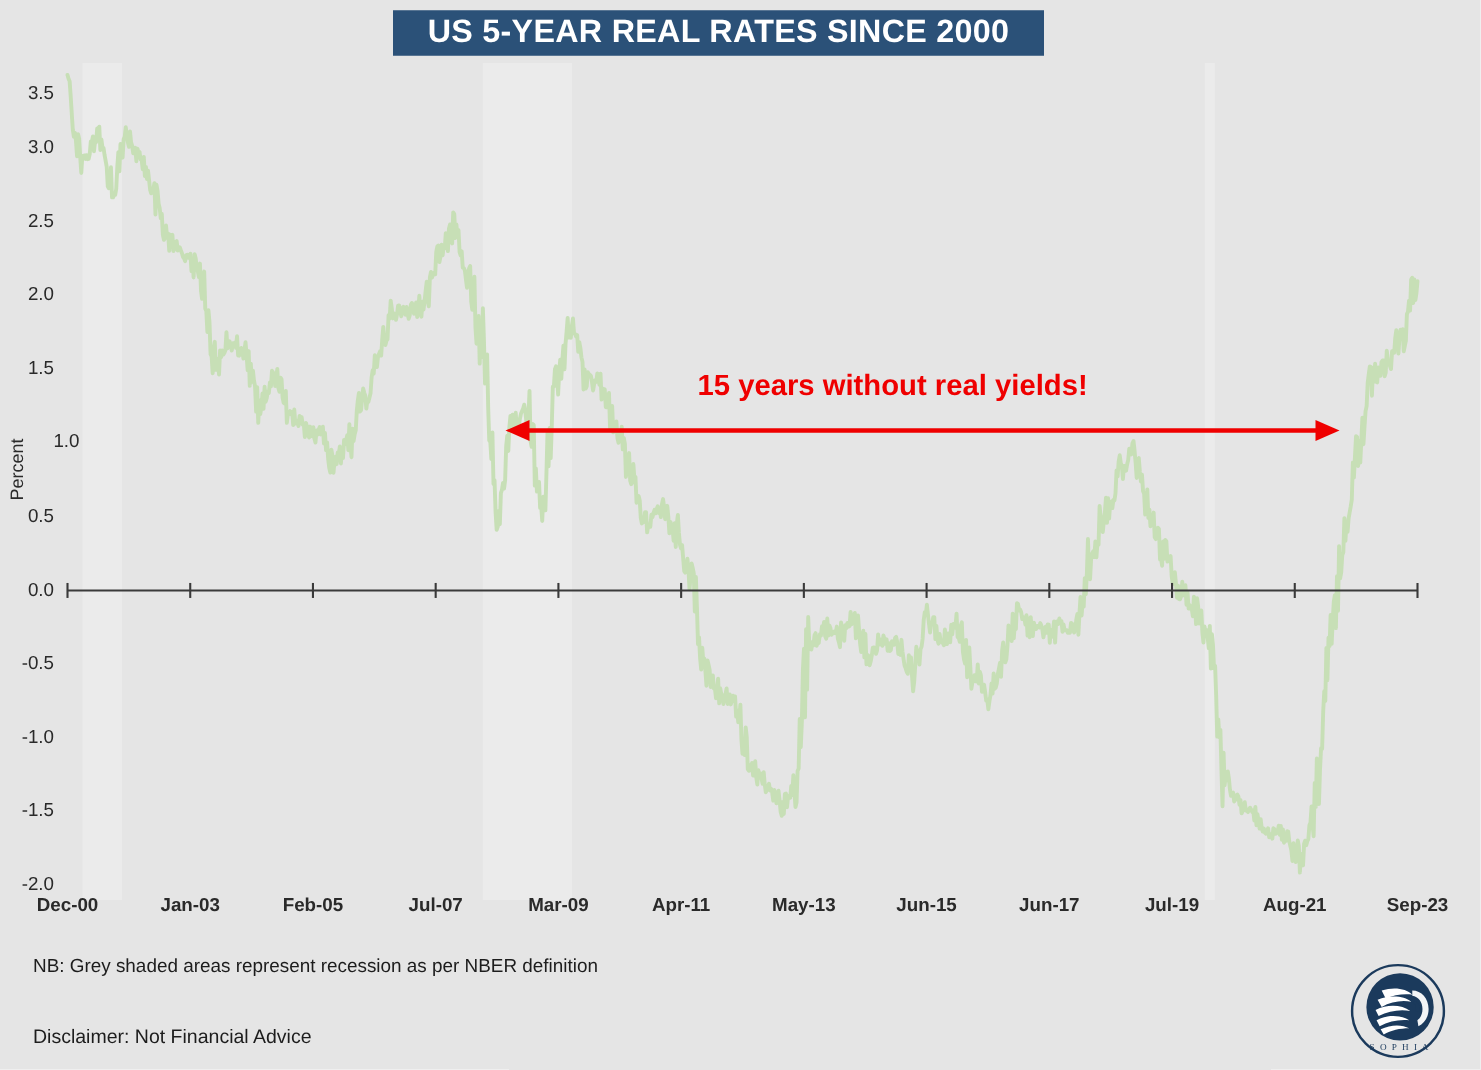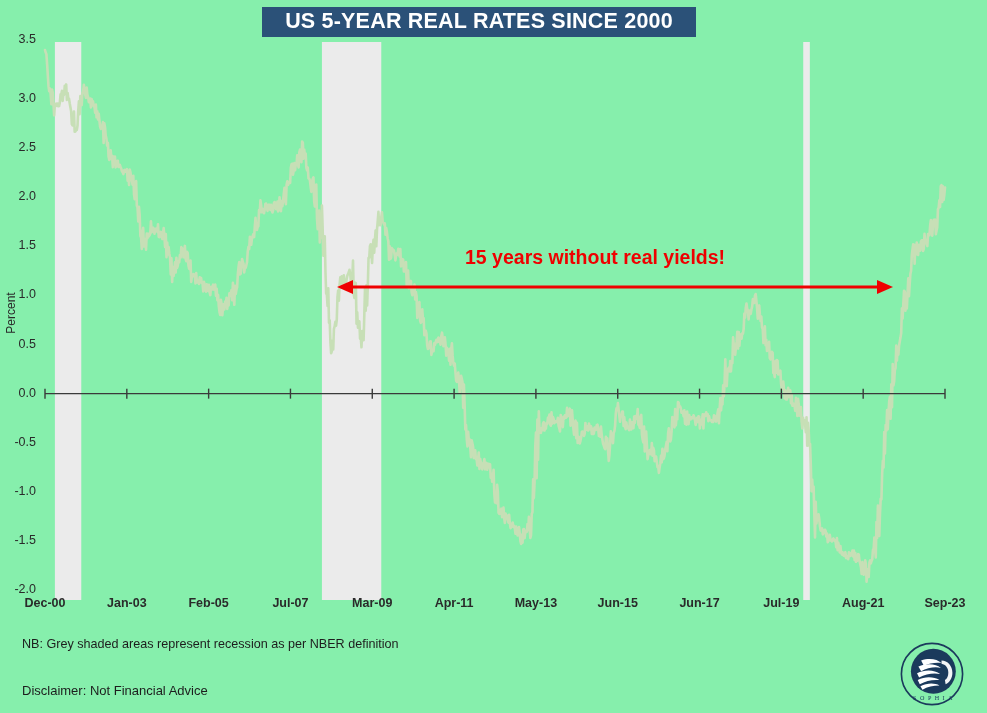--- a/index.html
+++ b/index.html
@@ -10,21 +10,21 @@
   body {
     width: 987px;
     height: 713px;
     position: relative;
     font-family: "Liberation Sans", sans-serif;
     overflow: hidden;
   }
   #root {
     position: absolute;
     inset: 0;
-    background: #86efac;
+    background: #e5e5e5;
   }
 
   
   #title-banner {
     position: absolute;
     left: 262px;
     top: 7px;
     width: 434px;
     height: 30px;
     background: #2b5178;
@@ -165,26 +165,26 @@
         </g>
       <g id="annotation-arrow-group">
           <line x1="347" y1="287" x2="883" y2="287" stroke="#ef0000" stroke-width="3"></line>
           <polygon points="337,287 353,280 353,294" fill="#ef0000"></polygon>
           <polygon points="893,287 877,280 877,294" fill="#ef0000"></polygon>
         </g>
     </svg>
   </div>
 
   <div id="ytick-labels">
-      <div class="ytick-label" style="left: 2px; top: 33px; text-align: right;">3.5</div>
+      <div class="ytick-label" style="left: 2px; top: 56px; text-align: right;">3.5</div>
       <div class="ytick-label" style="left: 2px; top: 92.0909px;">3.0</div>
       <div class="ytick-label" style="left: 2px; top: 141.182px; text-align: right;">2.5</div>
       <div class="ytick-label" style="left: 2px; top: 190.273px;">2.0</div>
       <div class="ytick-label" style="left: 2px; top: 239.364px;">1.5</div>
-      <div class="ytick-label" style="left: 2px; top: 288.455px;">1.0</div>
+      <div class="ytick-label" style="left: 19px; top: 288.455px;">1.0</div>
       <div class="ytick-label" style="left: 2px; top: 337.545px;">0.5</div>
       <div class="ytick-label" style="left: 2px; top: 386.636px;">0.0</div>
       <div class="ytick-label" style="left: 2px; top: 435.727px;">-0.5</div>
       <div class="ytick-label" style="left: 2px; top: 484.818px;">-1.0</div>
       <div class="ytick-label" style="left: 2px; top: 533.909px;">-1.5</div>
       <div class="ytick-label" style="left: 2px; top: 583px;">-2.0</div>
     </div>
 
   <div id="xtick-labels">
       <div class="xtick-label" style="left: 5px; top: 597px;">Dec-00</div>

